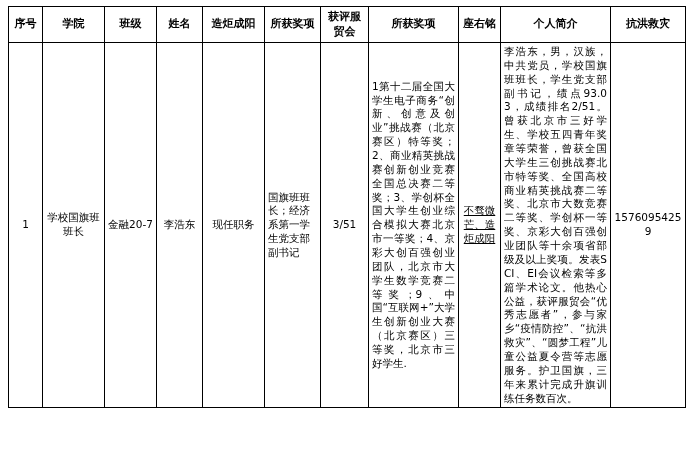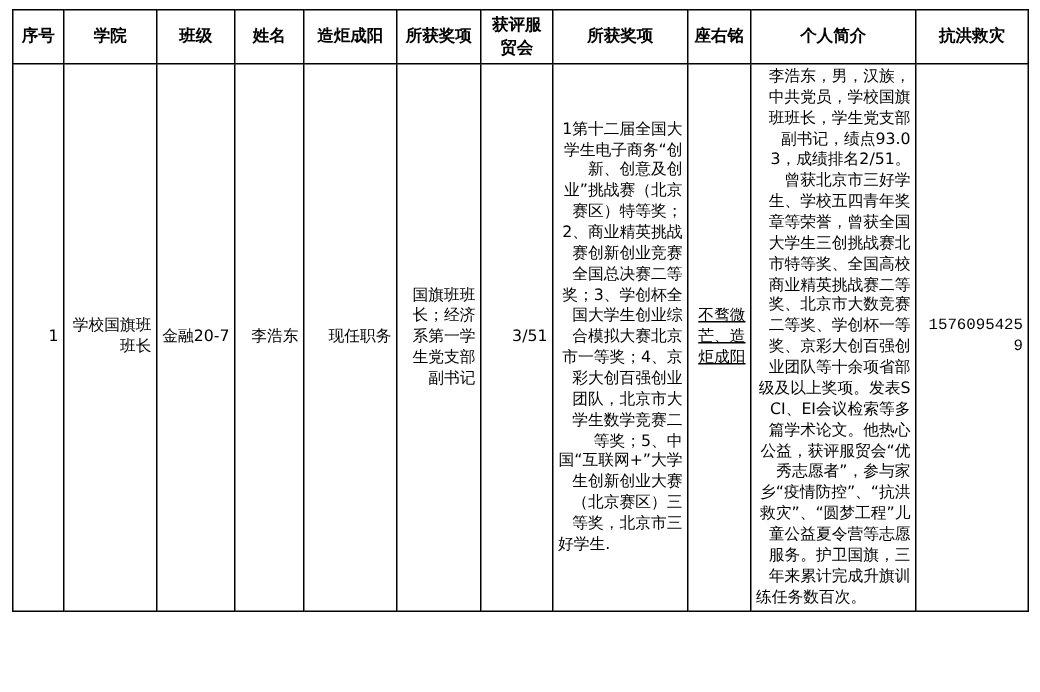--- a/index.html
+++ b/index.html
@@ -26,21 +26,20 @@
     table-layout: fixed;
   }
   table.roster th,
   table.roster td {
     border: 1px solid #000000;
     vertical-align: middle;
     padding: 2px 3px;
     font-size: 10.5px;
     line-height: 1.32;
     word-break: break-all;
-    text-align: right;
   }
   table.roster th {
     font-weight: bold;
     text-align: center;
     font-size: 11px;
     height: 26px;
     padding: 3px 2px;
   }
   td.c { text-align: center; }
   td.j { text-align: justify; text-align-last: left; }
@@ -68,21 +67,20 @@
   .cell-motto {
     font-size: 10.5px;
     line-height: 1.35;
     text-align: center;
     text-decoration: underline;
   }
   .cell-contact {
     font-size: 10.5px;
     text-align: center;
     word-break: break-all;
-    font-family: Liberation Mono, monospace;
   }
 </style>
 </head>
 <body>
 
 <div class="page">
   <table class="roster">
     <colgroup>
       <col class="col-no">
       <col class="col-college">
@@ -113,20 +111,20 @@
     </thead>
     <tbody>
       <tr>
         <td class="c">1</td>
         <td class="c">学校国旗班班长</td>
         <td class="c">金融20-7</td>
         <td class="c">李浩东</td>
         <td class="c">现任职务</td>
         <td class="cell-post">国旗班班长；经济系第一学生党支部副书记</td>
         <td class="c">3/51</td>
-        <td class="cell-awards j">1第十二届全国大学生电子商务“创新、创意及创业”挑战赛（北京赛区）特等奖；2、商业精英挑战赛创新创业竞赛全国总决赛二等奖；3、学创杯全国大学生创业综合模拟大赛北京市一等奖；4、京彩大创百强创业团队，北京市大学生数学竞赛二等奖；5、中国“互联网+”大学生创新创业大赛（北京赛区）三等奖，北京市三好学生.</td>
+        <td class="cell-awards j">1第十二届全国大学生电子商务“创新、创意及创业”挑战赛（北京赛区）特等奖；2、商业精英挑战赛创新创业竞赛全国总决赛二等奖；3、学创杯全国大学生创业综合模拟大赛北京市一等奖；4、京彩大创百强创业团队，北京市大学生数学竞赛二等奖；9、中国“互联网+”大学生创新创业大赛（北京赛区）三等奖，北京市三好学生.</td>
         <td class="cell-motto">不骛微芒、造炬成阳</td>
         <td class="cell-bio j">李浩东，男，汉族，中共党员，学校国旗班班长，学生党支部副书记，绩点93.03，成绩排名2/51。曾获北京市三好学生、学校五四青年奖章等荣誉，曾获全国大学生三创挑战赛北市特等奖、全国高校商业精英挑战赛二等奖、北京市大数竞赛二等奖、学创杯一等奖、京彩大创百强创业团队等十余项省部级及以上奖项。发表SCI、EI会议检索等多篇学术论文。他热心公益，获评服贸会“优秀志愿者”，参与家乡“疫情防控”、“抗洪救灾”、“圆梦工程”儿童公益夏令营等志愿服务。护卫国旗，三年来累计完成升旗训练任务数百次。</td>
         <td class="cell-contact">15760954259</td>
       </tr>
     </tbody>
   </table>
 </div>
 
 </body></html>

